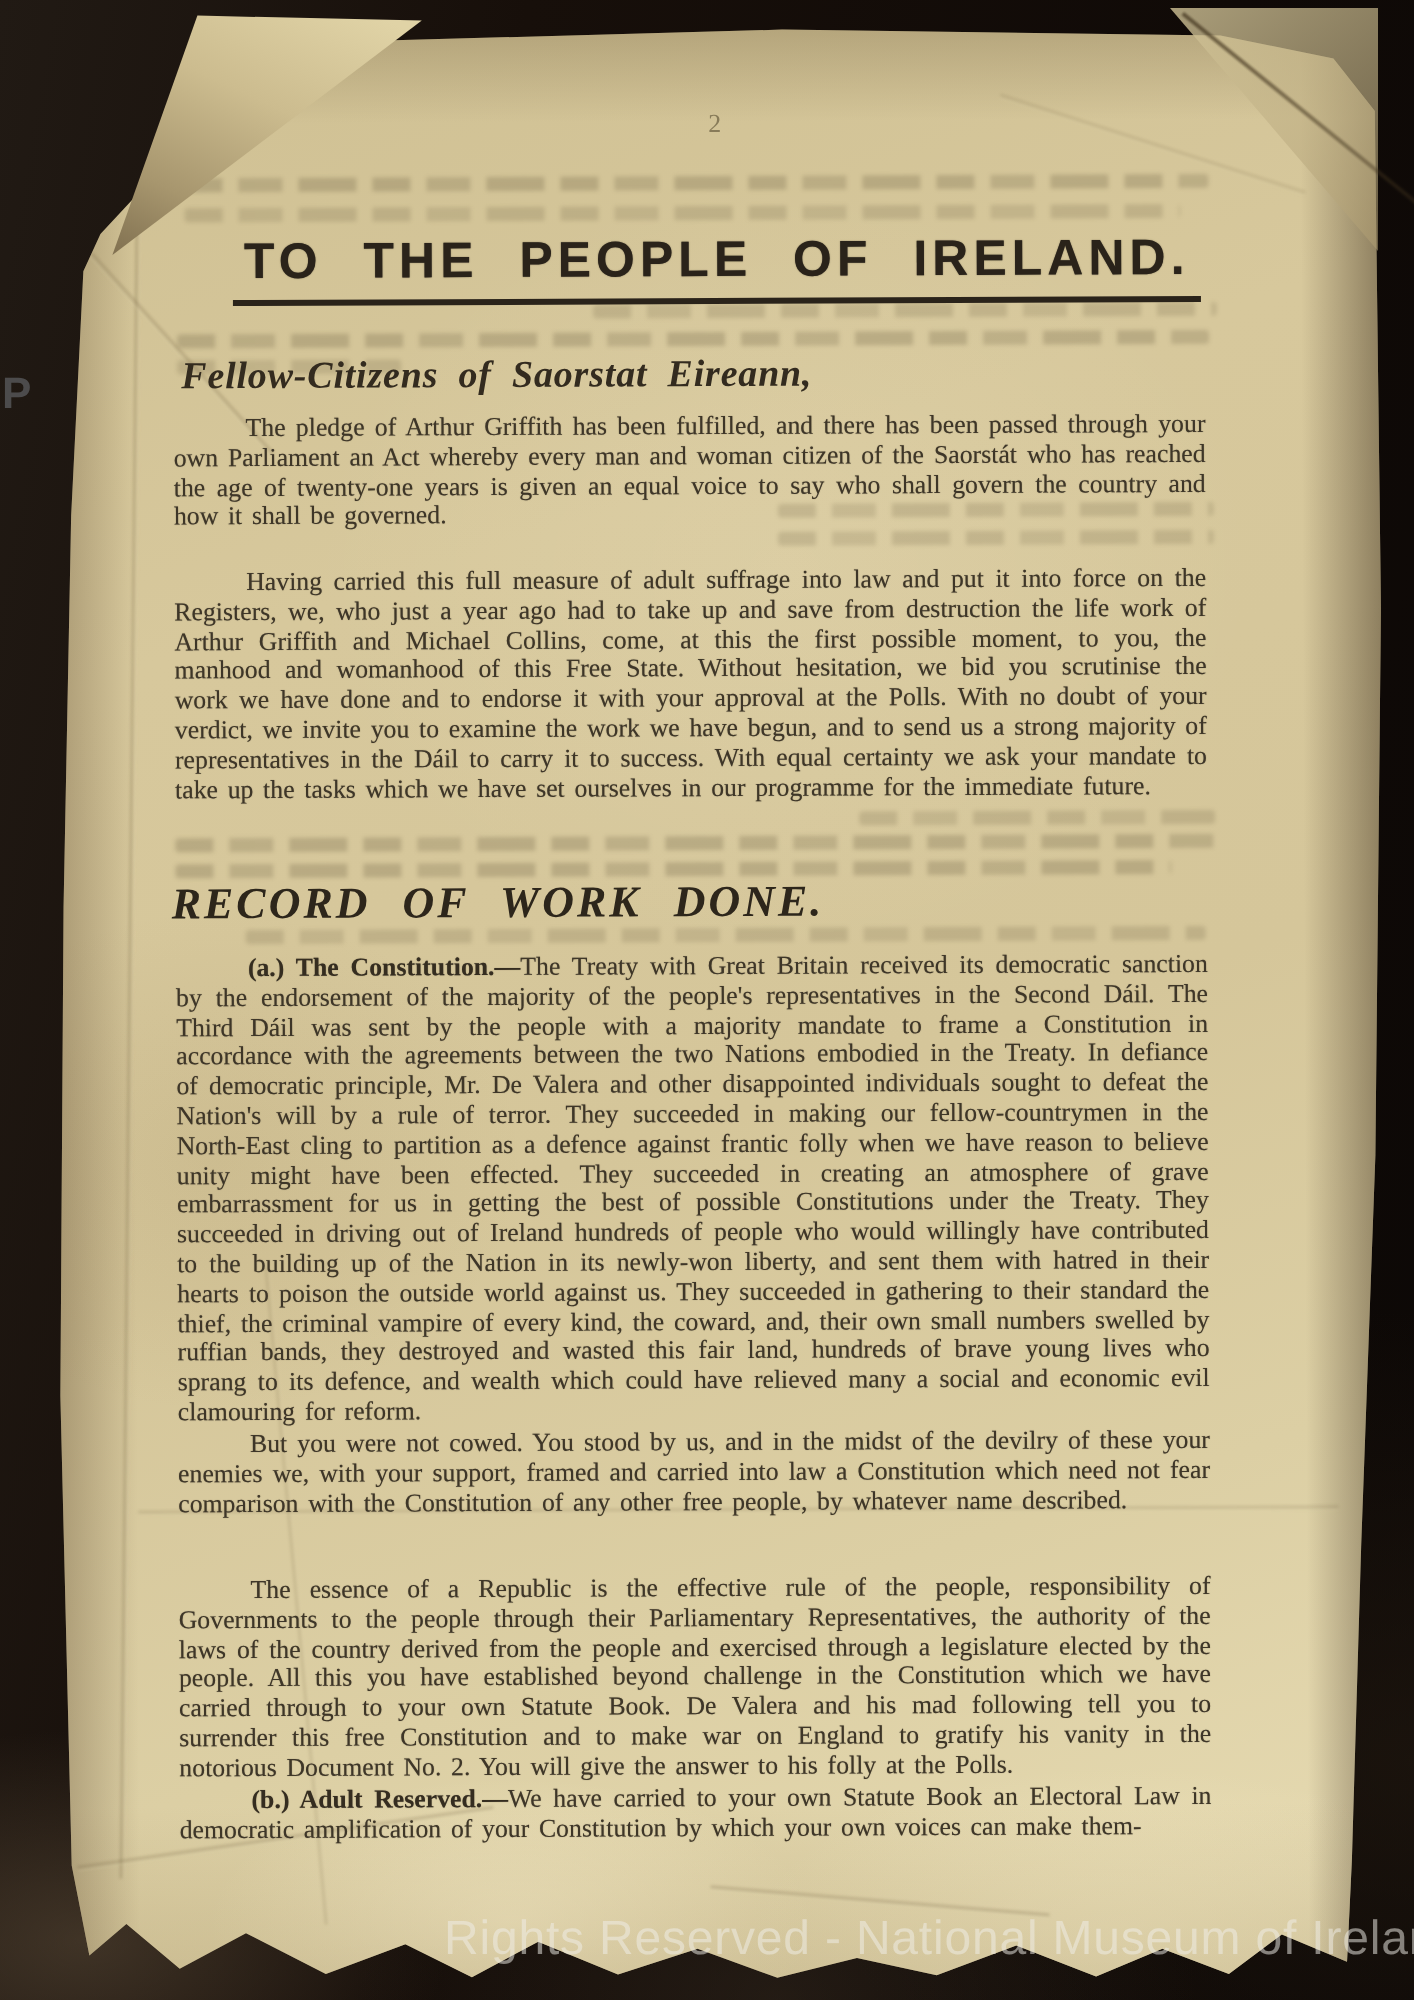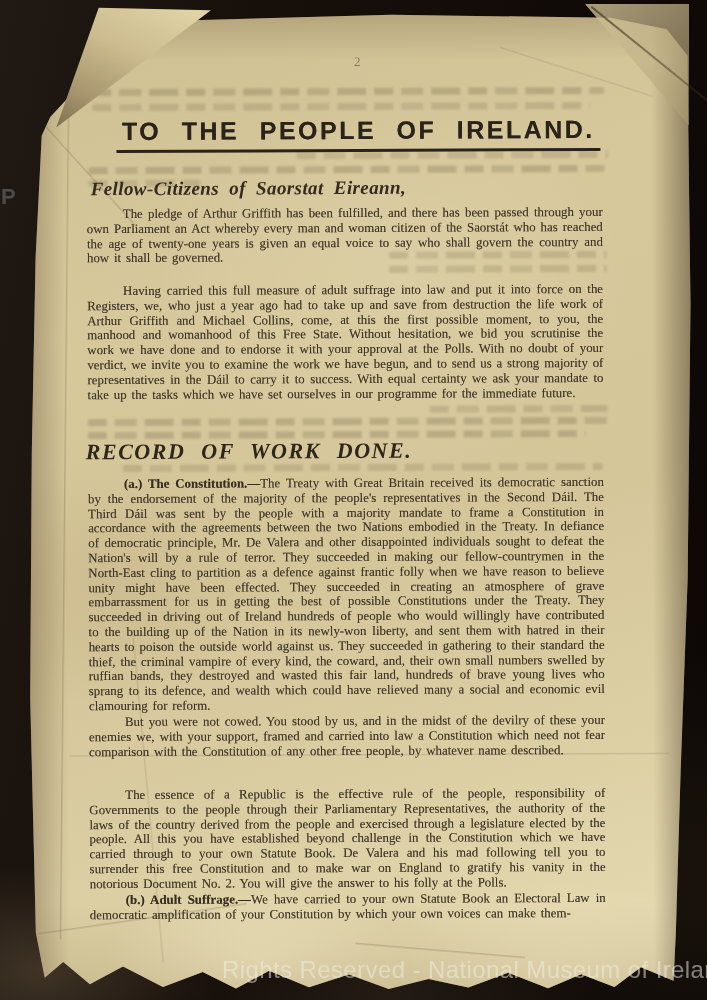--- a/index.html
+++ b/index.html
@@ -160,20 +160,20 @@
   <p class="body p2"><b></b><span>Having carried this full measure of adult suffrage into law and put it into force on the Registers, we, who just a year ago had to take up and save from destruction the life work of Arthur Griffith and Michael Collins, come, at this the first possible moment, to you, the manhood and womanhood of this Free State. Without hesitation, we bid you scrutinise the work we have done and to endorse it with your approval at the Polls. With no doubt of your verdict, we invite you to examine the work we have begun, and to send us a strong majority of representatives in the Dáil to carry it to success. With equal certainty we ask your mandate to take up the tasks which we have set ourselves in our programme for the immediate future.</span></p>
 
   <h2 class="section">RECORD OF WORK DONE.</h2>
 
   <p class="body p3"><b>(a.) The Constitution.—</b><span>The Treaty with Great Britain received its democratic sanction by the endorsement of the majority of the people's representatives in the Second Dáil. The Third Dáil was sent by the people with a majority mandate to frame a Constitution in accordance with the agreements between the two Nations embodied in the Treaty. In defiance of democratic principle, Mr. De Valera and other disappointed individuals sought to defeat the Nation's will by a rule of terror. They succeeded in making our fellow-countrymen in the North-East cling to partition as a defence against frantic folly when we have reason to believe unity might have been effected. They succeeded in creating an atmosphere of grave embarrassment for us in getting the best of possible Constitutions under the Treaty. They succeeded in driving out of Ireland hundreds of people who would willingly have contributed to the building up of the Nation in its newly-won liberty, and sent them with hatred in their hearts to poison the outside world against us. They succeeded in gathering to their standard the thief, the criminal vampire of every kind, the coward, and, their own small numbers swelled by ruffian bands, they destroyed and wasted this fair land, hundreds of brave young lives who sprang to its defence, and wealth which could have relieved many a social and economic evil clamouring for reform.</span></p>
 
   <p class="body p4"><b></b><span>But you were not cowed. You stood by us, and in the midst of the devilry of these your enemies we, with your support, framed and carried into law a Constitution which need not fear comparison with the Constitution of any other free people, by whatever name described.</span></p>
 
   <p class="body p5"><b></b><span>The essence of a Republic is the effective rule of the people, responsibility of Governments to the people through their Parliamentary Representatives, the authority of the laws of the country derived from the people and exercised through a legislature elected by the people. All this you have established beyond challenge in the Constitution which we have carried through to your own Statute Book. De Valera and his mad following tell you to surrender this free Constitution and to make war on England to gratify his vanity in the notorious Document No. 2. You will give the answer to his folly at the Polls.</span></p>
 
-  <p class="body p6"><b>(b.) Adult Suffrage.—</b><span>We have carried to your own Statute Book an Electoral Law in democratic amplification of your Constitution by which your own voices can make them-</span></p>
+  <p class="body p6"><b>(b.) Adult Reserved.—</b><span>We have carried to your own Statute Book an Electoral Law in democratic amplification of your Constitution by which your own voices can make them-</span></p>
 </div>
 
 <div class="flap-tl"></div>
 <div class="fold-tr"></div>
 <div class="fold-tr-line"></div>
 
 <div class="watermark">Rights Reserved - National Museum of Ireland</div>
 
 </body></html>

